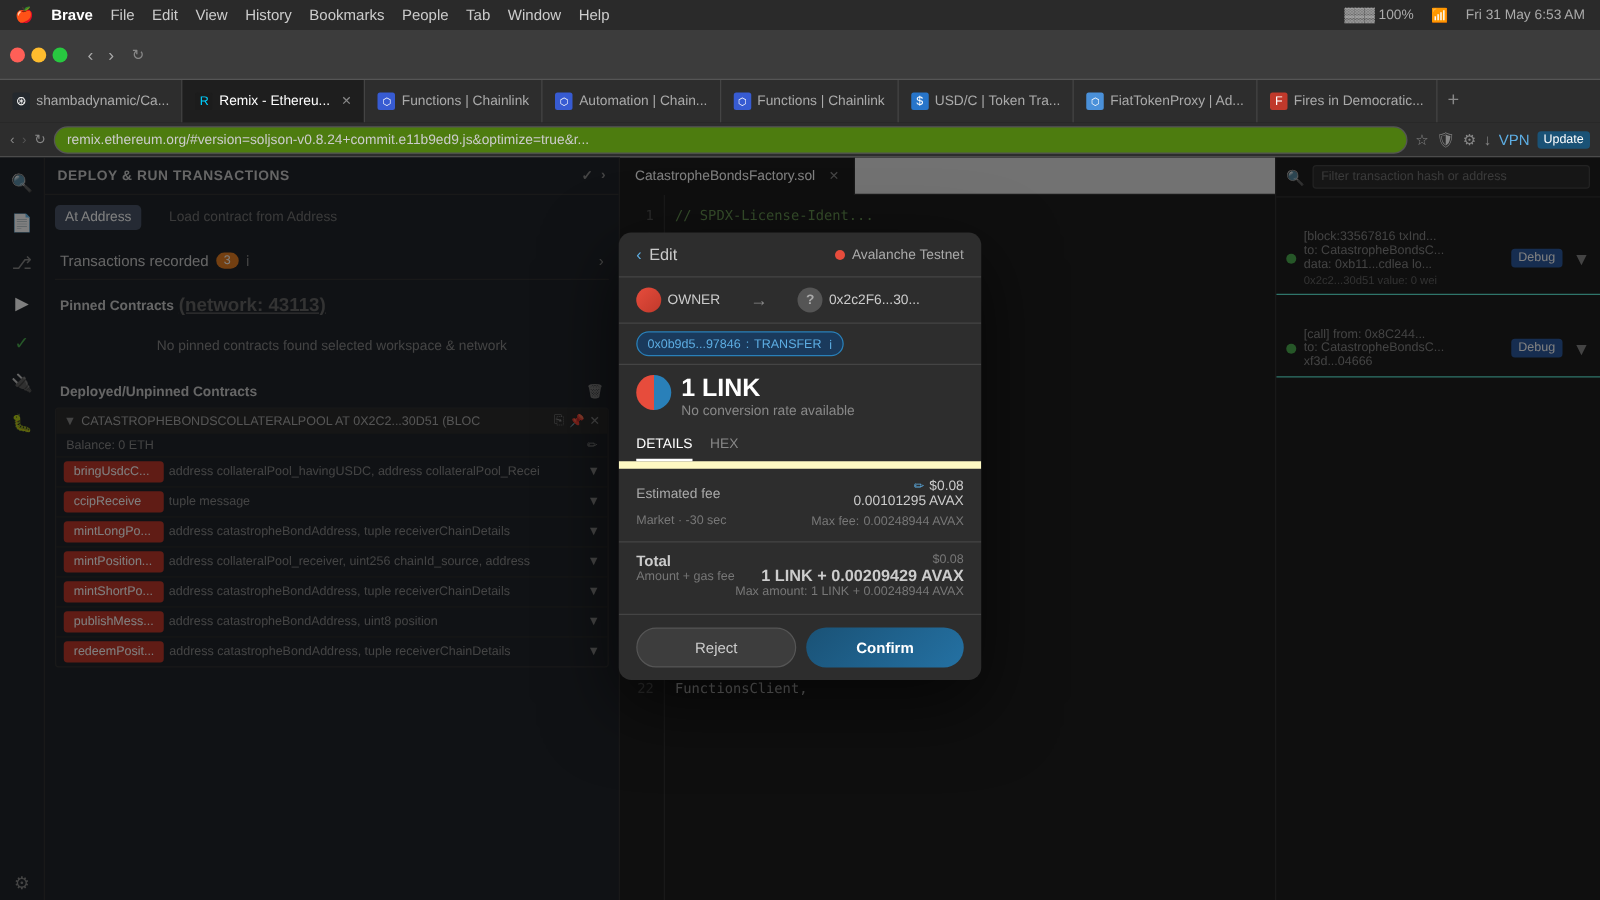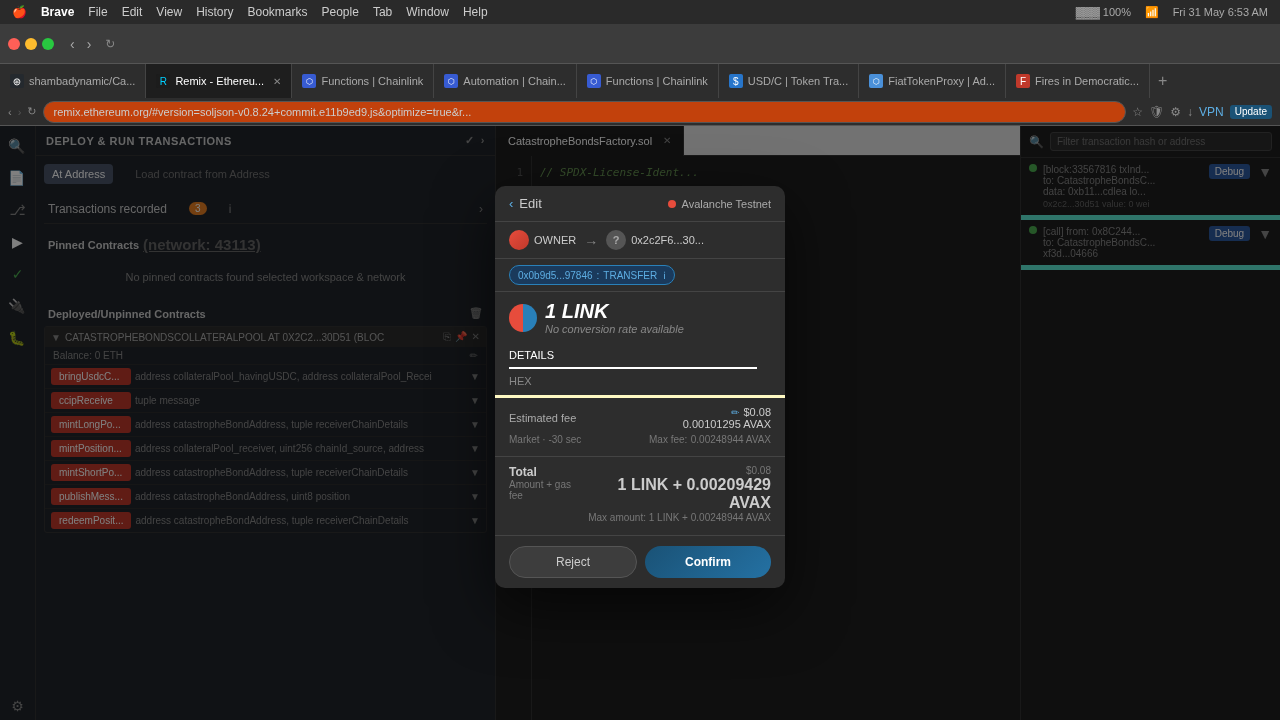--- a/index.html
+++ b/index.html
@@ -75,21 +75,21 @@
       background: #2d2d2d;
       height: 28px;
       display: flex;
       align-items: center;
       padding: 0 8px;
       border-bottom: 1px solid #555;
       gap: 6px;
     }
     .url-input {
       flex: 1;
-      background: #c2410c;
+      background: #4d7c0f;
       border: 1px solid #555;
       border-radius: 14px;
       height: 22px;
       padding: 0 10px;
       color: #ccc;
       font-size: 11px;
       outline: none;
     }
     .url-icons { display: flex; gap: 6px; color: #888; font-size: 12px; }
 
@@ -177,21 +177,21 @@
     }
 
     .tx-recorded {
       display: flex;
       align-items: center;
       justify-content: space-between;
       padding: 6px 4px;
       border-bottom: 1px solid #333;
       margin-bottom: 6px;
     }
-    .tx-recorded-left { display: flex; align-items: center; gap: 22px; }
+    .tx-recorded-left { display: flex; align-items: center; gap: 6px; }
     .badge {
       background: #e67e22;
       color: #fff;
       border-radius: 10px;
       padding: 1px 6px;
       font-size: 10px;
     }
 
     .pinned-header {
       font-size: 11px;
@@ -317,21 +317,21 @@
     }
     .code-content {
       flex: 1;
       padding: 8px;
       font-family: monospace;
       font-size: 11px;
       line-height: 18px;
       overflow: hidden;
       color: #d4d4d4;
     }
-    .kw-comment { color: #6a9955; font-style: italic; }
+    .kw-comment { color: #6a9955; }
     .kw-keyword { color: #569cd6; }
     .kw-type { color: #4ec9b0; }
     .kw-import { color: #c586c0; }
 
     
     .tx-panel {
       width: 260px;
       background: #1e1e1e;
       border-left: 1px solid #333;
       display: flex;
@@ -350,24 +350,25 @@
       border: 1px solid #444;
       border-radius: 3px;
       padding: 3px 6px;
       color: #888;
       font-size: 10px;
       outline: none;
     }
     .tx-list { flex: 1; overflow-y: auto; }
     .tx-item {
       padding: 6px 8px;
-      border-bottom: 5px solid #5eead4;
-      display: flex;
-      align-items: flex-start;
+      border-bottom: 1px solid #5eead4;
+      display: flex;
+      align-items: center;
       gap: 6px;
+      margin-top: 20px;
     }
     .tx-status-dot { width: 8px; height: 8px; border-radius: 50%; flex-shrink: 0; }
     .tx-status-green { background: #4caf50; }
     .tx-item-text { font-size: 10px; color: #888; flex: 1; overflow: hidden; }
     .debug-btn {
       background: #2d5aa0;
       color: #fff;
       border: none;
       padding: 2px 6px;
       border-radius: 3px;
@@ -401,21 +402,21 @@
       border-bottom: 1px solid #444;
     }
     .modal-header-left { display: flex; align-items: center; gap: 6px; font-size: 13px; color: #ccc; }
     .modal-network { display: flex; align-items: center; gap: 6px; font-size: 11px; color: #aaa; }
     .network-dot { width: 8px; height: 8px; border-radius: 50%; background: #e74c3c; }
 
     .modal-from-to {
       display: flex;
       align-items: center;
       padding: 8px 14px;
-      gap: 8px;
+      gap: 24px;
       border-bottom: 1px solid #444;
     }
     .addr-badge {
       display: flex;
       align-items: center;
       gap: 5px;
       font-size: 11px;
     }
     .addr-circle {
       width: 20px; height: 20px; border-radius: 50%;
@@ -441,38 +442,35 @@
       background: #1a3a5c;
       border: 1px solid #2980b9;
       border-radius: 12px;
       padding: 2px 8px;
       font-size: 10px;
       color: #5dade2;
     }
 
     .modal-token {
       display: flex;
-      align-items: center;
       gap: 8px;
       padding: 8px 14px;
-      font-style: italic;
     }
     .token-icon {
       width: 28px; height: 28px; border-radius: 50%;
       background: conic-gradient(#2980b9 0deg 180deg, #e74c3c 180deg 360deg);
       flex-shrink: 0;
     }
     .token-amount { font-size: 20px; font-weight: 600; color: #fff; }
     .no-rate { color: #888; font-size: 11px; }
 
     .modal-tabs {
       display: flex;
-      border-bottom: 3px solid #fef9c3;
+      border-bottom: 6px solid #fef9c3;
       padding: 0 14px;
-      flex-direction: column;
     }
     .modal-tab {
       padding: 6px 0;
       margin-right: 14px;
       font-size: 11px;
       color: #888;
       cursor: pointer;
       border-bottom: 2px solid transparent;
     }
     .modal-tab.active { color: #fff; border-bottom-color: #fff; }
@@ -884,21 +882,21 @@
       </div>
 
       <div class="total-section">
         <div class="total-row">
           <div>
             <div class="total-label">Total</div>
             <div class="total-sub">Amount + gas fee</div>
           </div>
           <div style="text-align:right;">
             <div class="total-sub">$0.08</div>
-            <div class="total-label" style="font-size:16px;">1 LINK + 0.00209429 AVAX</div>
+            <div class="total-label" style="font-size:13px;">1 LINK + 0.00209429 AVAX</div>
             <div class="total-sub">
               <span>Max amount:</span>
               <span>1 LINK + 0.00248944 AVAX</span>
             </div>
           </div>
         </div>
       </div>
 
       <div class="modal-actions">
         <button class="reject-btn">Reject</button>

